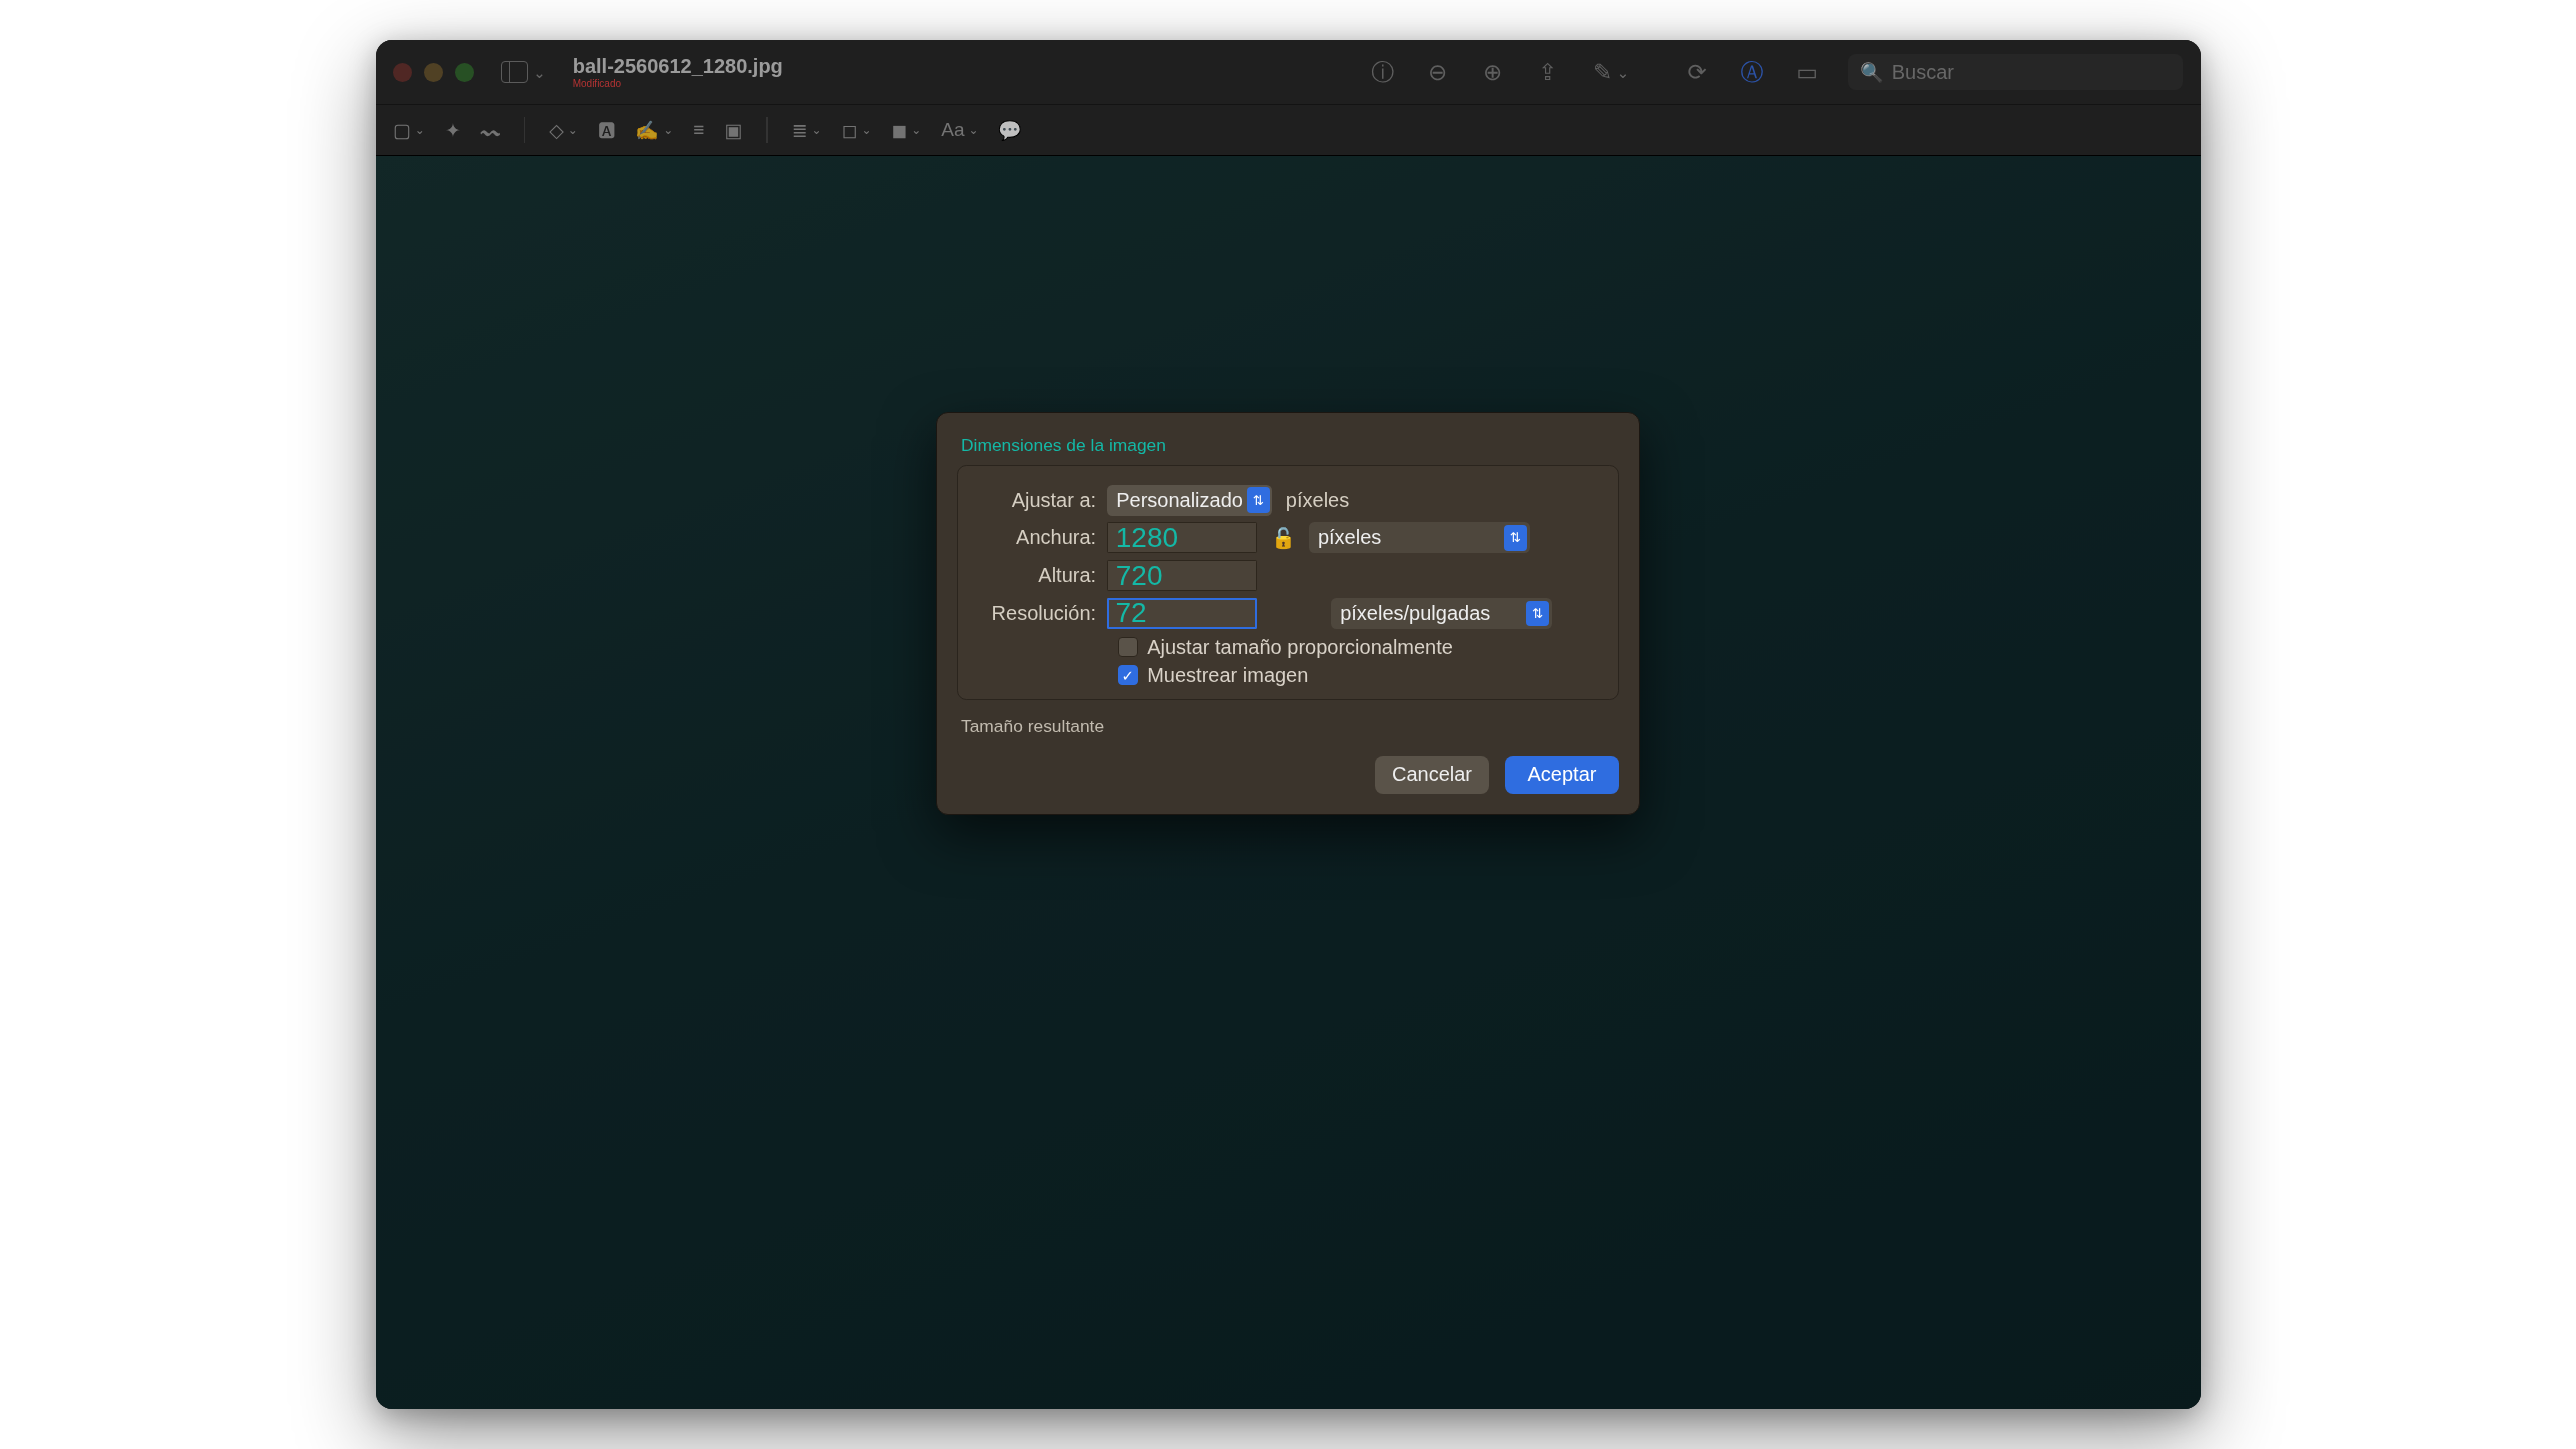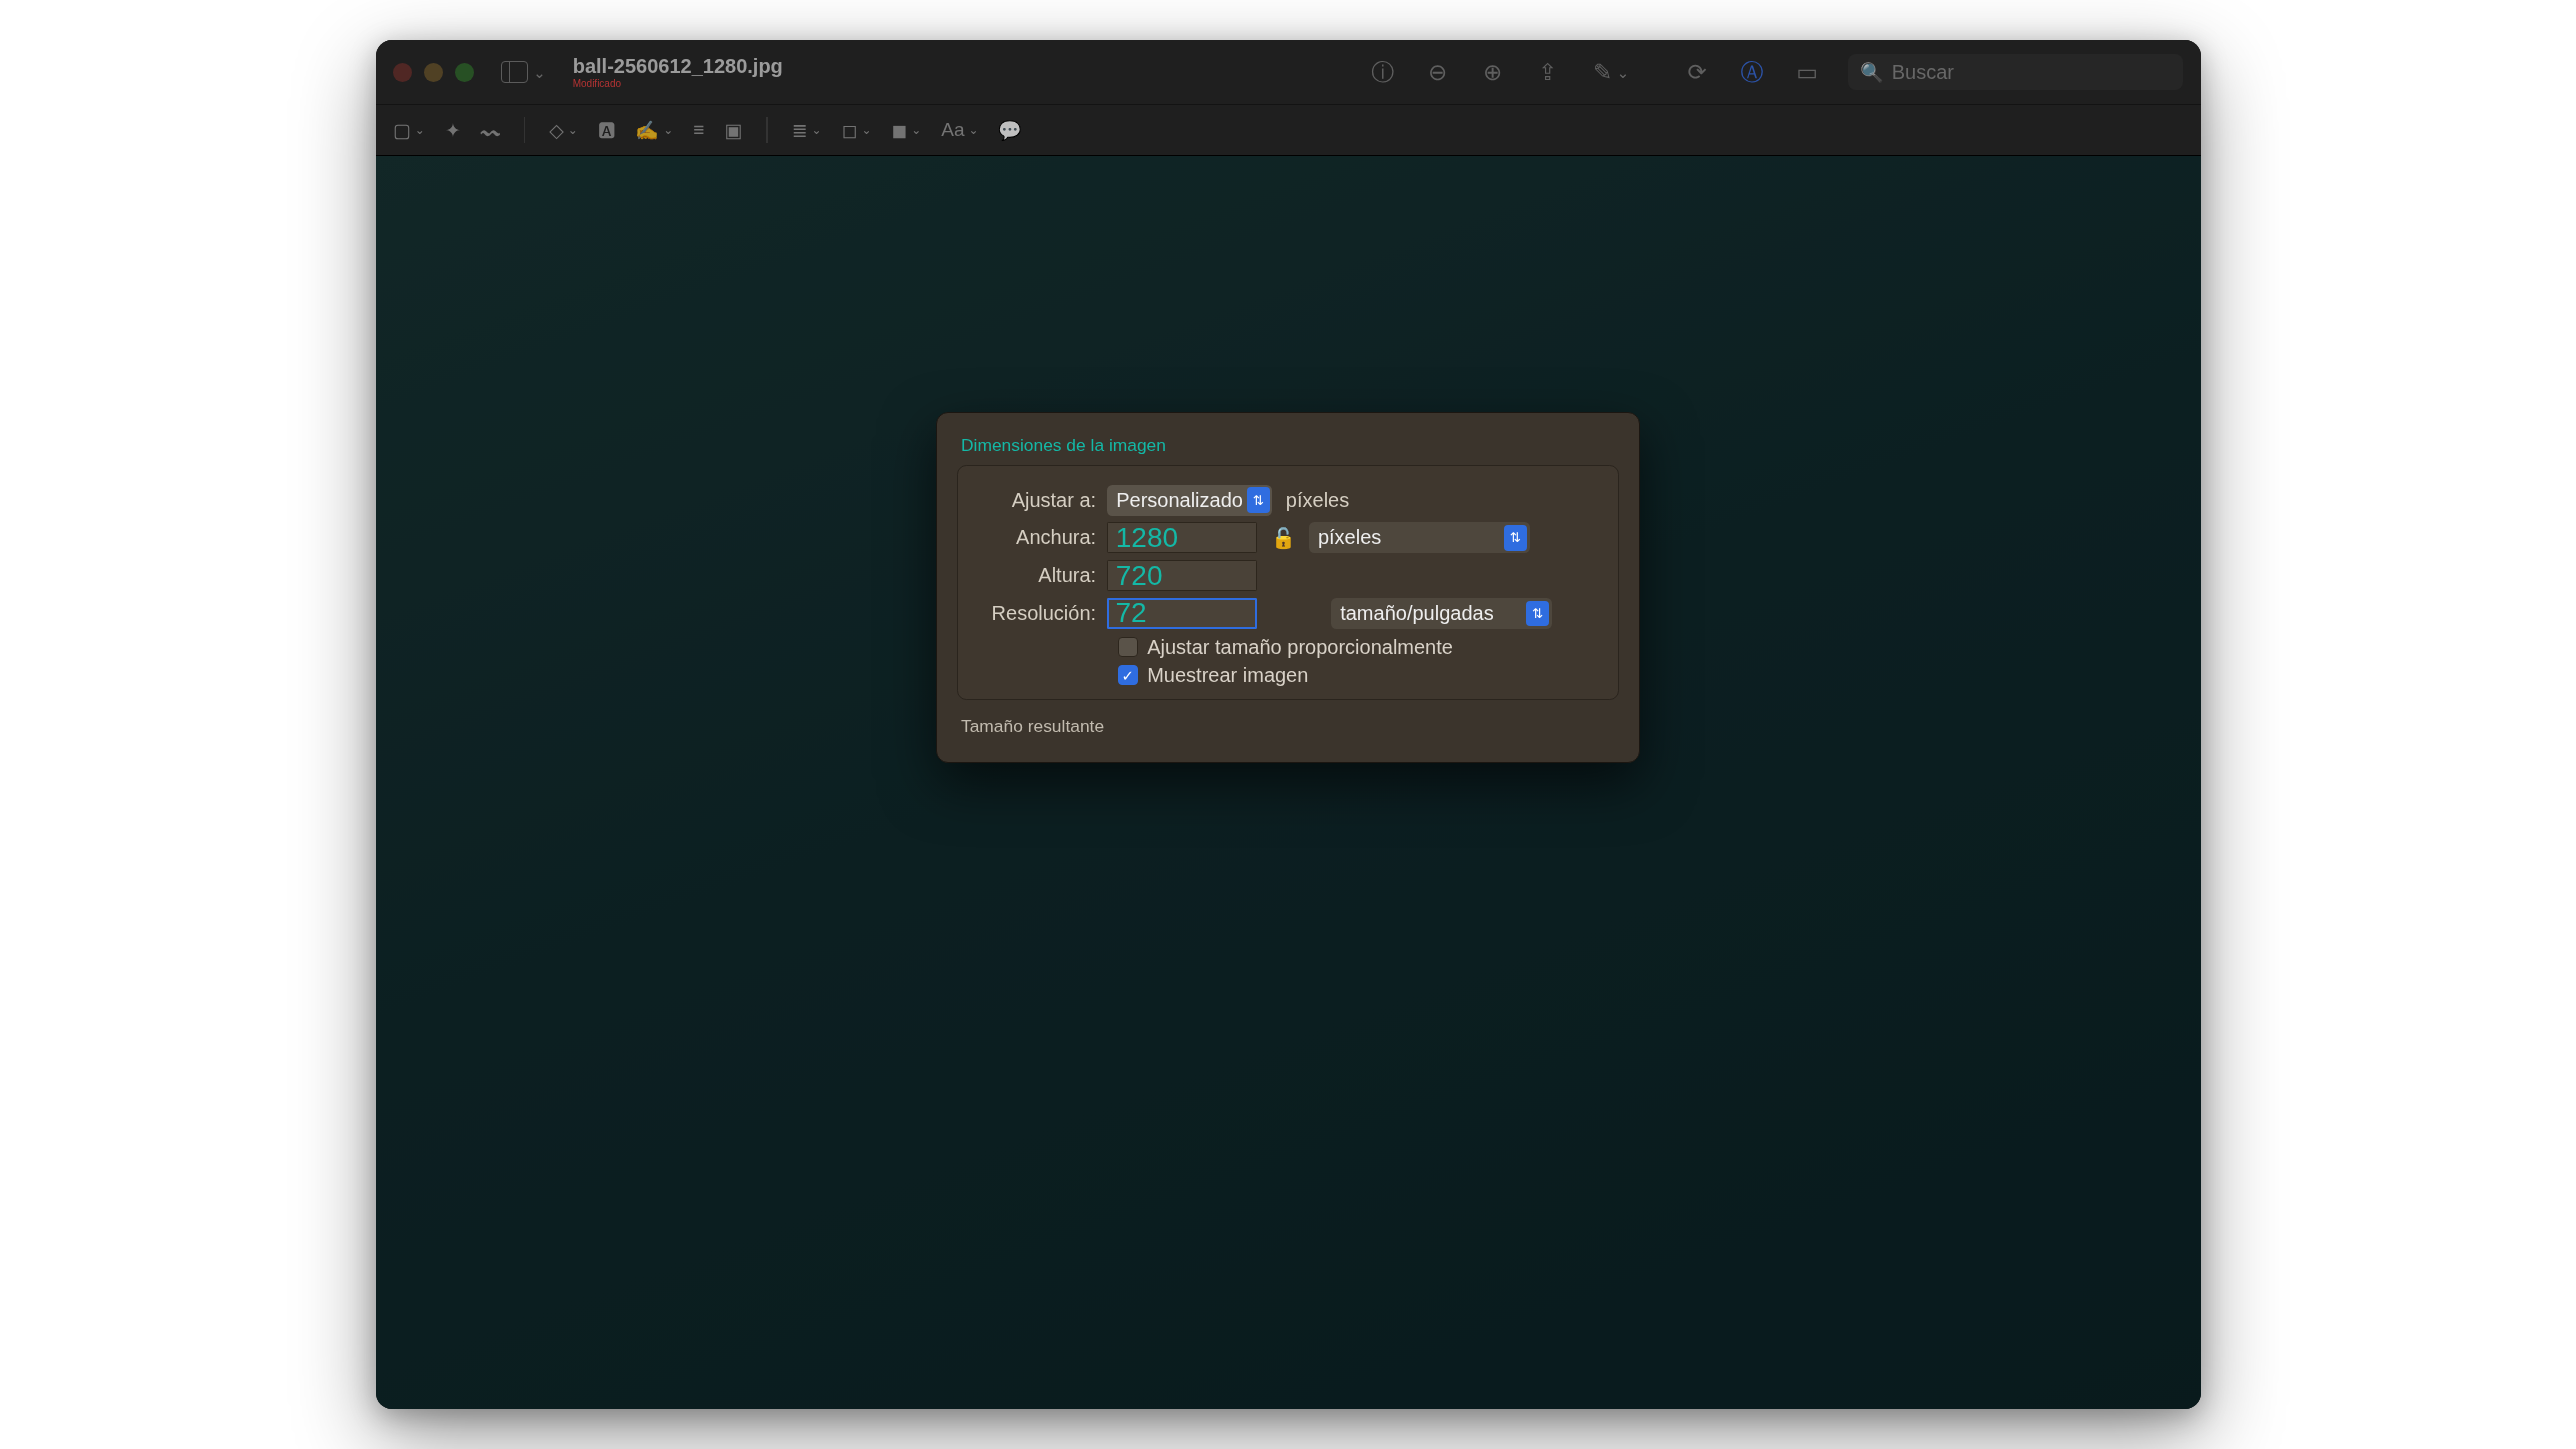--- a/index.html
+++ b/index.html
@@ -229,33 +229,37 @@
         <span class="lab">Altura:</span>
         <input class="num" value="720" style="">
       </div>
 
       <div class="row reswrap">
         <div style="display:flex;align-items:center;">
           <span class="lab">Resolución:</span>
           <input class="num focus" value="72" style="">
         </div>
         <div class="sel light unitsel">
-          <span>tamaño/pulgadas</span>
+          <span>píxeles/pulgadas</span>
           <span class="arrow">⇅</span>
         </div>
       </div>
 
       <div class="cbrow">
         <span class="cb"></span>
         <span>Ajustar tamaño proporcionalmente</span>
       </div>
       <div class="cbrow">
         <span class="cb checked">✓</span>
         <span>Muestrear imagen</span>
       </div>
     </div>
 
     <div class="section-label">Tamaño resultante</div>
 
+    <div class="btnrow">
+      <button class="btn">Cancelar</button>
+      <button class="btn primary">Aceptar</button>
+    </div>
   </div>
 
 </div>
 
 
 </body></html>

